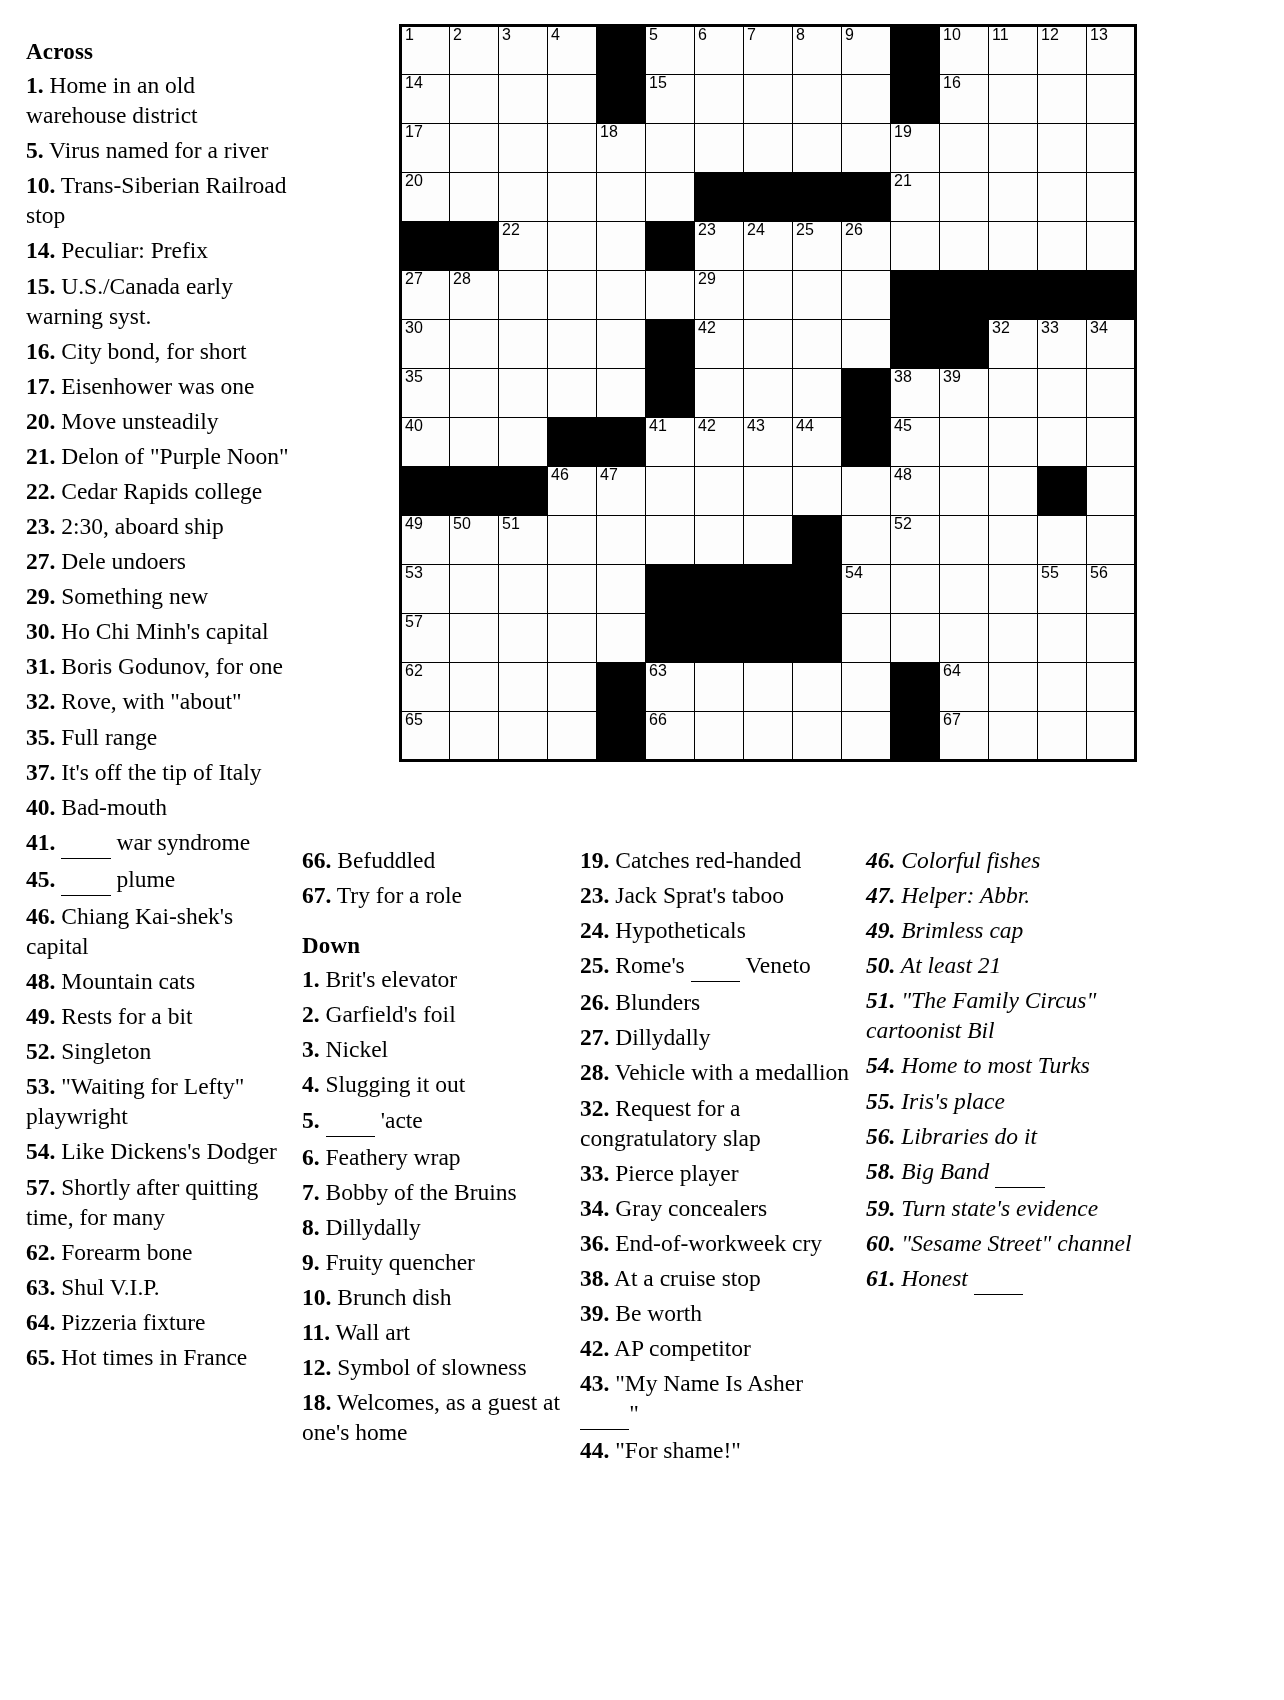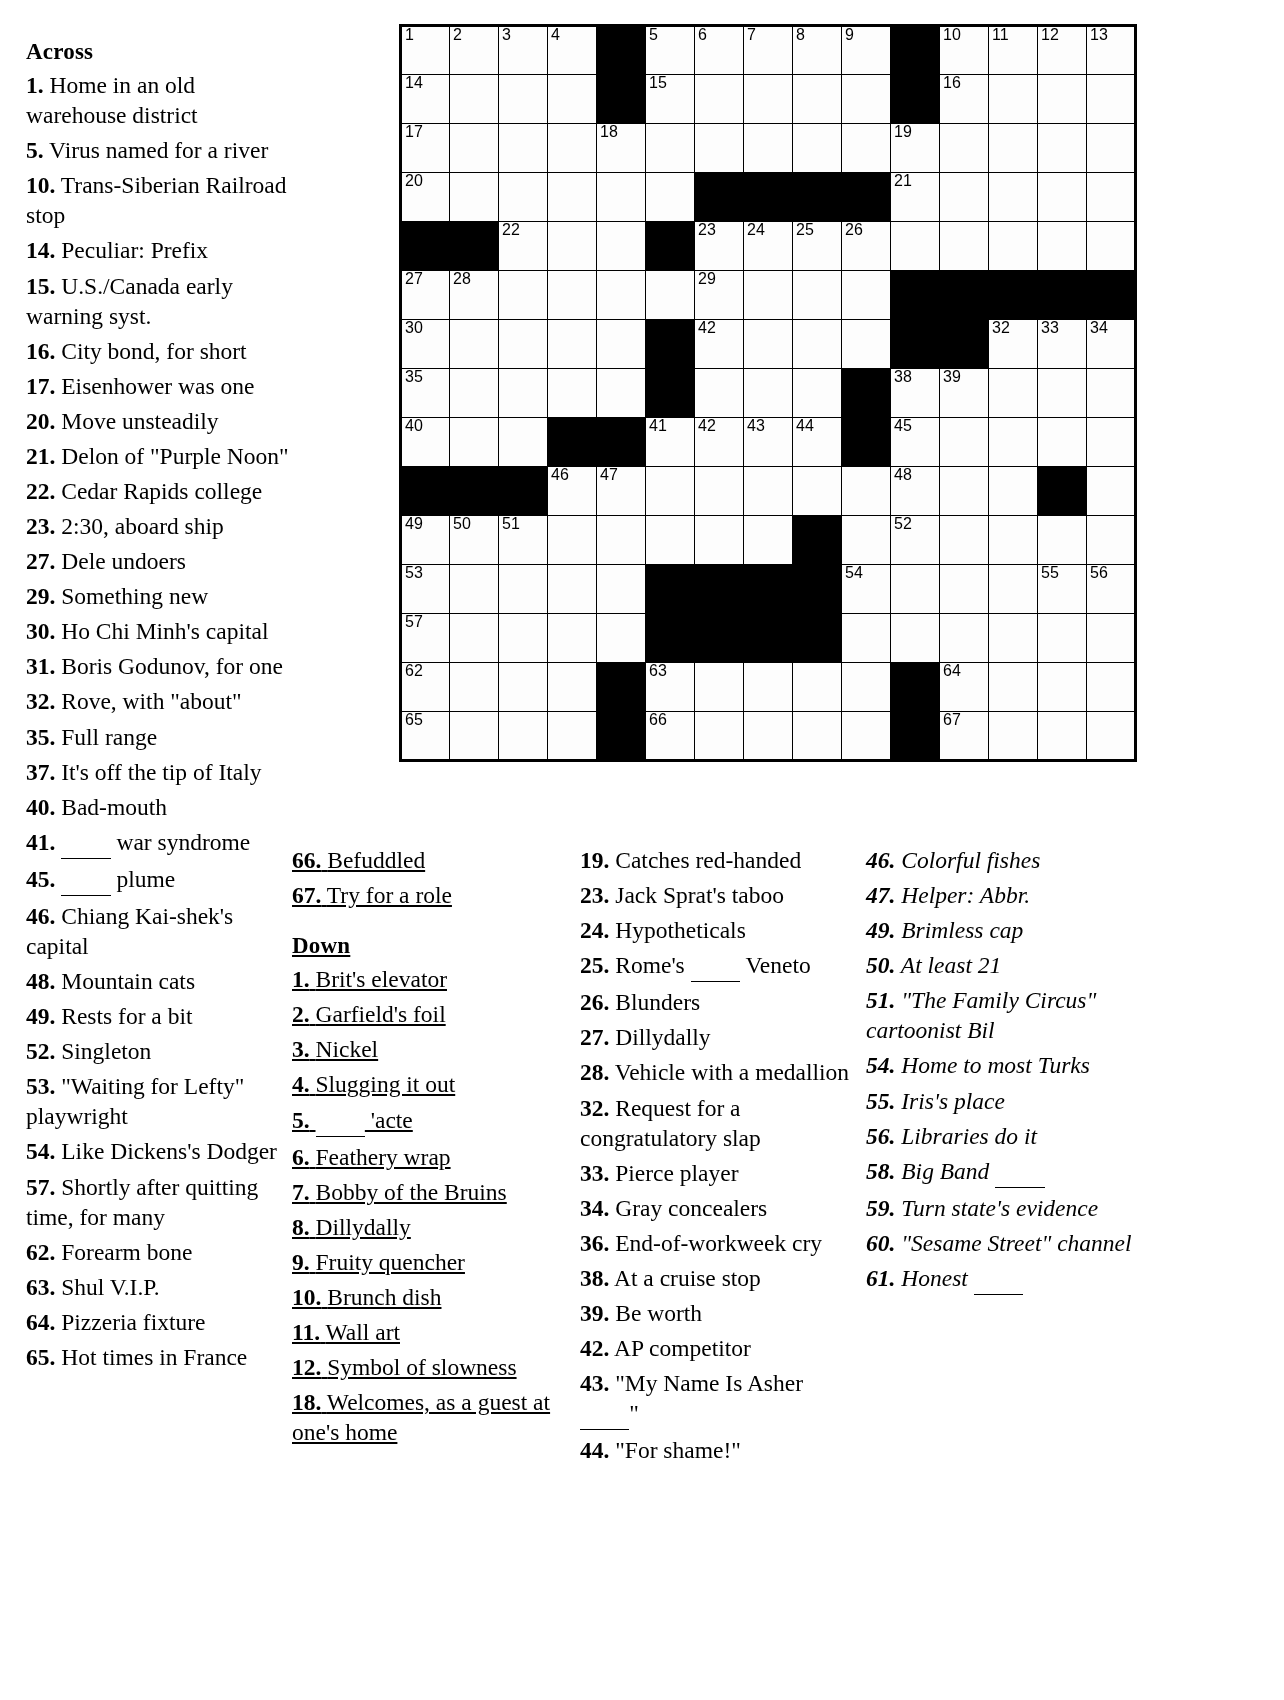--- a/index.html
+++ b/index.html
@@ -16,21 +16,21 @@
     color: #000000;
     overflow: hidden;
   }
 
   
   .col {
     position: absolute;
     box-sizing: border-box;
   }
   #col-across-1 { left: 26px;  top: 22px;   width: 272px; }
-  #col-2        { left: 292px; top: 845px;  width: 262px; text-decoration: underline; }
+  #col-2        { left: 302px; top: 845px;  width: 262px; }
   #col-3        { left: 580px; top: 845px;  width: 272px; }
   #col-4        { left: 866px; top: 845px;  width: 290px; font-style: italic; }
 
   .section-head {
     font-weight: bold;
     font-size: 23px;
     line-height: 1.22;
     margin: 16px 0 4px 0;
     letter-spacing: 0.2px;
   }

